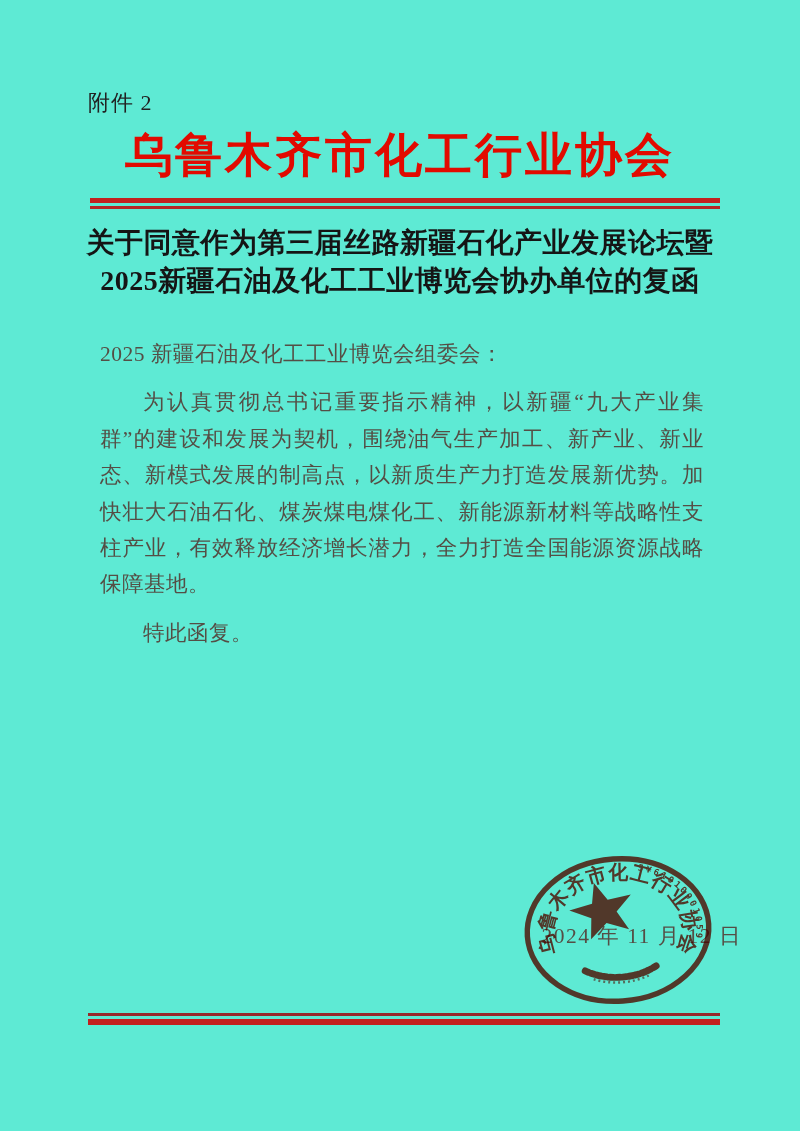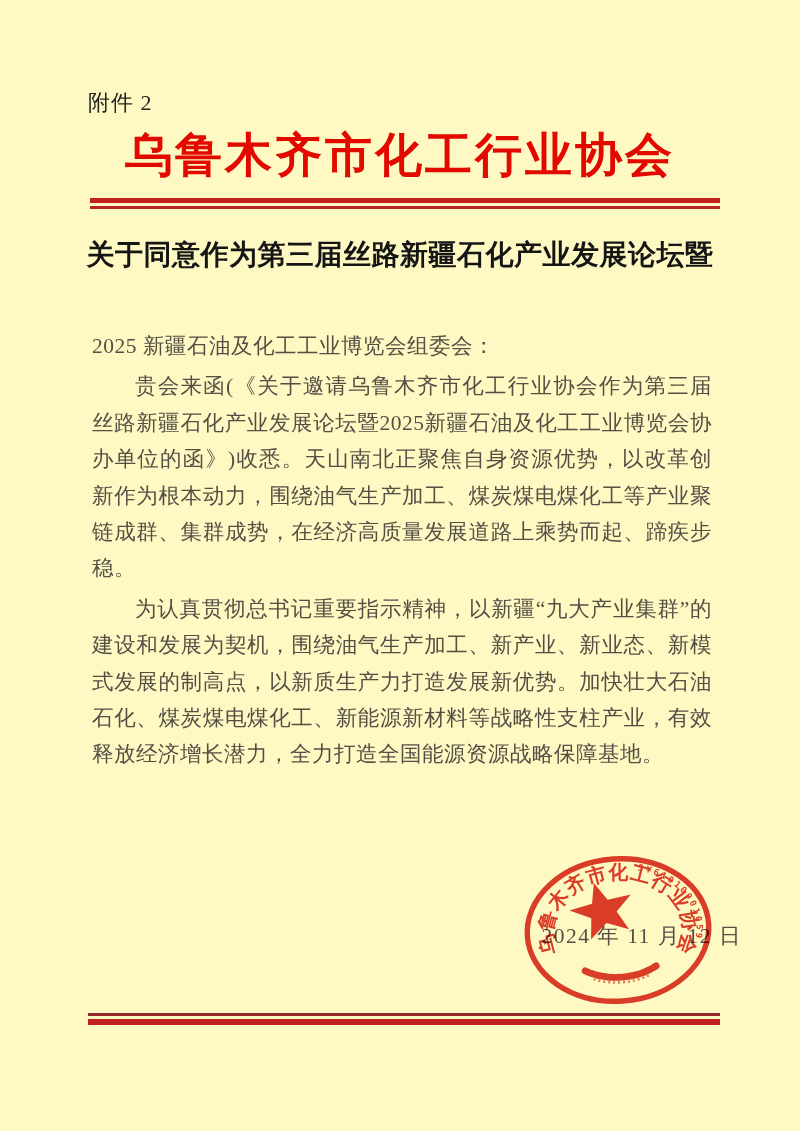--- a/index.html
+++ b/index.html
@@ -1,49 +1,49 @@
 <!DOCTYPE html>
 <html><head>
 <meta charset="utf-8">
 <style>
   html, body { margin: 0; padding: 0; background: #ffffff; }
   body {
     width: 800px; height: 1131px; position: relative; overflow: hidden;
     font-family: "Liberation Serif", "DejaVu Serif", serif;
   }
-  .page { position: absolute; inset: 0; background: #fef9c3; }
+  .page { position: absolute; inset: 0; background: #5eead4; }
 
   .attachment-label {
     position: absolute; left: 88px; top: 88px;
     font-size: 22px; color: #222222; letter-spacing: 1px;
   }
 
   .org-title {
     position: absolute; left: 0; right: 0; top: 124px;
     text-align: center; font-size: 47px; font-weight: 900;
     color: #e20a00; letter-spacing: 3px; white-space: nowrap;
   }
 
   .rule-top { position: absolute; left: 90px; width: 630px; top: 198px; }
   .rule-top .thick { height: 5px; background: #c2201f; }
   .rule-top .gap   { height: 3px; background: transparent; }
   .rule-top .thin  { height: 3px; background: #b52525; }
 
   .doc-title {
     position: absolute; left: 40px; right: 40px; top: 224px;
     text-align: center; font-weight: bold; color: #151515;
-    font-size: 28px; line-height: 38px; letter-spacing: 0.5px; margin-top: 12px;
+    font-size: 28px; line-height: 38px; letter-spacing: 0.5px;
   }
 
   .letter-body {
     position: absolute; left: 88px; width: 628px; top: 324px;
     font-size: 21.5px; line-height: 36.4px; color: #554e45;
     letter-spacing: 0.5px; text-align: justify; text-justify: inter-ideograph;
   }
-  .letter-body p { margin: 4px; }
+  .letter-body p { margin: 12px; }
   .letter-body p.indent { text-indent: 2em; }
 
   .date-line {
     position: absolute; top: 921px; right: 58px;
     font-size: 21.5px; color: #554e45; letter-spacing: 1.5px;
     z-index: 1; white-space: nowrap;
   }
 
   .seal {
     position: absolute; left: 518px; top: 851px; width: 200px; height: 158px;
@@ -65,26 +65,27 @@
   <div class="org-title">乌鲁木齐市化工行业协会</div>
 
   <div class="rule-top">
     <div class="thick"></div>
     <div class="gap"></div>
     <div class="thin"></div>
   </div>
 
   <div class="doc-title">
     <div>关于同意作为第三届丝路新疆石化产业发展论坛暨</div>
+    <div>2025新疆石油及化工工业博览会协办单位的复函</div>
   </div>
 
   <div class="letter-body">
     <p>2025 新疆石油及化工工业博览会组委会：</p>
-    <p class="indent">贵会来函(《关于邀请乌鲁木齐市化工行业协会作为第三届丝路新疆石化产业发展论坛暨2025新疆石油及化工工业博览会协办单位的函》)收悉。天山南北正聚焦自身资源优势，以改革创新作为根本动力，围绕油气生产加工、煤炭煤电煤化工等产业聚链成群、集群成势，在经济高质量发展道路上乘势而起、蹄疾步稳。</p>
     <p class="indent">为认真贯彻总书记重要指示精神，以新疆“九大产业集群”的建设和发展为契机，围绕油气生产加工、新产业、新业态、新模式发展的制高点，以新质生产力打造发展新优势。加快壮大石油石化、煤炭煤电煤化工、新能源新材料等战略性支柱产业，有效释放经济增长潜力，全力打造全国能源资源战略保障基地。</p>
+    <p class="indent">特此函复。</p>
   </div>
 
   <div class="date-line">2024 年 11 月 12 日</div>
 
   <svg class="seal" viewBox="0 0 200 160" xmlns="http://www.w3.org/2000/svg">
     <g transform="rotate(-4 100 80)">
       <ellipse cx="100" cy="80" rx="92" ry="72" fill="none" stroke="#d6281b" stroke-width="5.5"></ellipse>
 
       <defs>
         <path id="sealTopArc" d="M 40 102 A 66 52 0 1 1 160 102" fill="none"></path>

